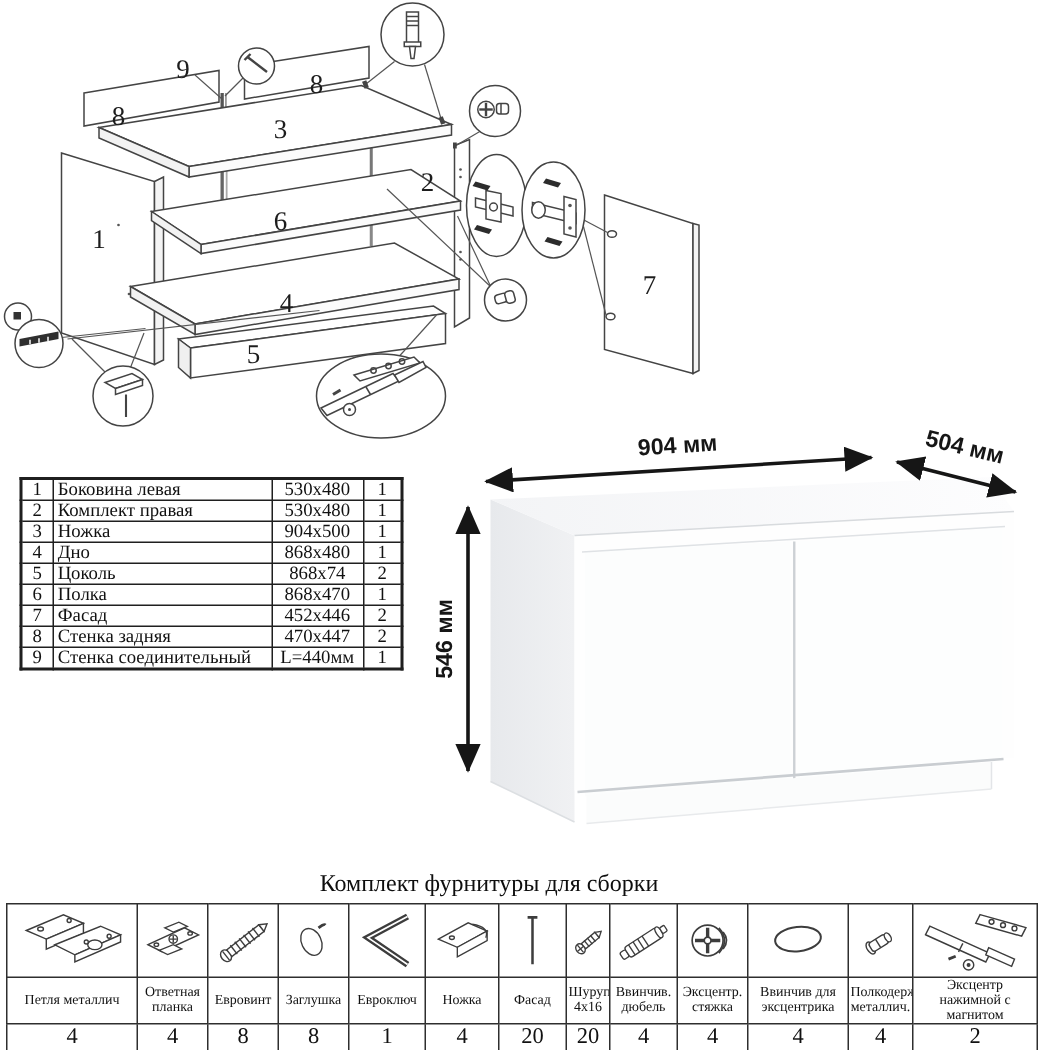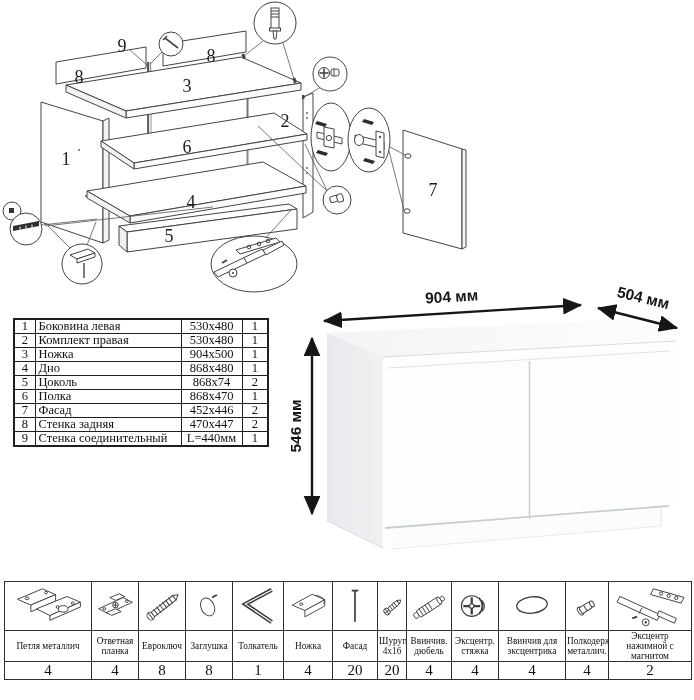--- a/index.html
+++ b/index.html
@@ -306,20 +306,21 @@
       <line x1="34" y1="43" x2="291" y2="27" marker-start="url(#ah)" marker-end="url(#ah)"></line>
       <line x1="308" y1="30" x2="387" y2="50" marker-start="url(#ah)" marker-end="url(#ah)"></line>
       <line x1="22" y1="60" x2="22" y2="236" marker-start="url(#ah)" marker-end="url(#ah)"></line>
     </g>
     <text class="dim-label" x="162" y="24" text-anchor="middle" transform="rotate(-3.5 162 24)">904 мм</text>
     <text class="dim-label" x="352" y="25" text-anchor="middle" transform="rotate(13.5 352 25)">504 мм</text>
     <text class="dim-label" x="11" y="148" text-anchor="middle" transform="rotate(-90 11 148)">546 мм</text>
   </svg>
 
   <div class="hw-wrap">
+    <div class="hw-title">Комплект фурнитуры для сборки</div>
     <table class="hw">
       <colgroup>
         <col style="width:87px">
           <col style="width:47px">
           <col style="width:47px">
           <col style="width:47px">
         <col style="width:51px">
           <col style="width:49px">
           <col style="width:45px">
           <col style="width:29px">
@@ -461,23 +462,23 @@
           <polygon points="48,33 66,41 68,36 50,28"></polygon>
           <circle cx="36" cy="40" r="3.6"></circle>
                 <circle cx="36" cy="40" r="0.9" fill="#3d3d3d"></circle>
           <line x1="22" y1="36" x2="27" y2="34" stroke-width="2"></line>
         </svg>
             </td>
       </tr>
       <tr class="nm">
         <td>Петля металлич</td>
         <td>Ответная планка</td>
+        <td>Евровинт</td>
+        <td>Заглушка</td>
         <td>Евроключ</td>
-        <td>Заглушка</td>
-        <td>Толкатель</td>
         <td>Ножка</td>
         <td>Фасад</td>
         <td>Шуруп 4x16</td>
         <td>Ввинчив. дюбель</td>
         <td>Эксцентр. стяжка</td>
         <td>Ввинчив для эксцентрика</td>
         <td>Полкодерж. металлич.</td>
         <td>Эксцентр нажимной с магнитом</td>
       </tr>
       <tr class="qt">

